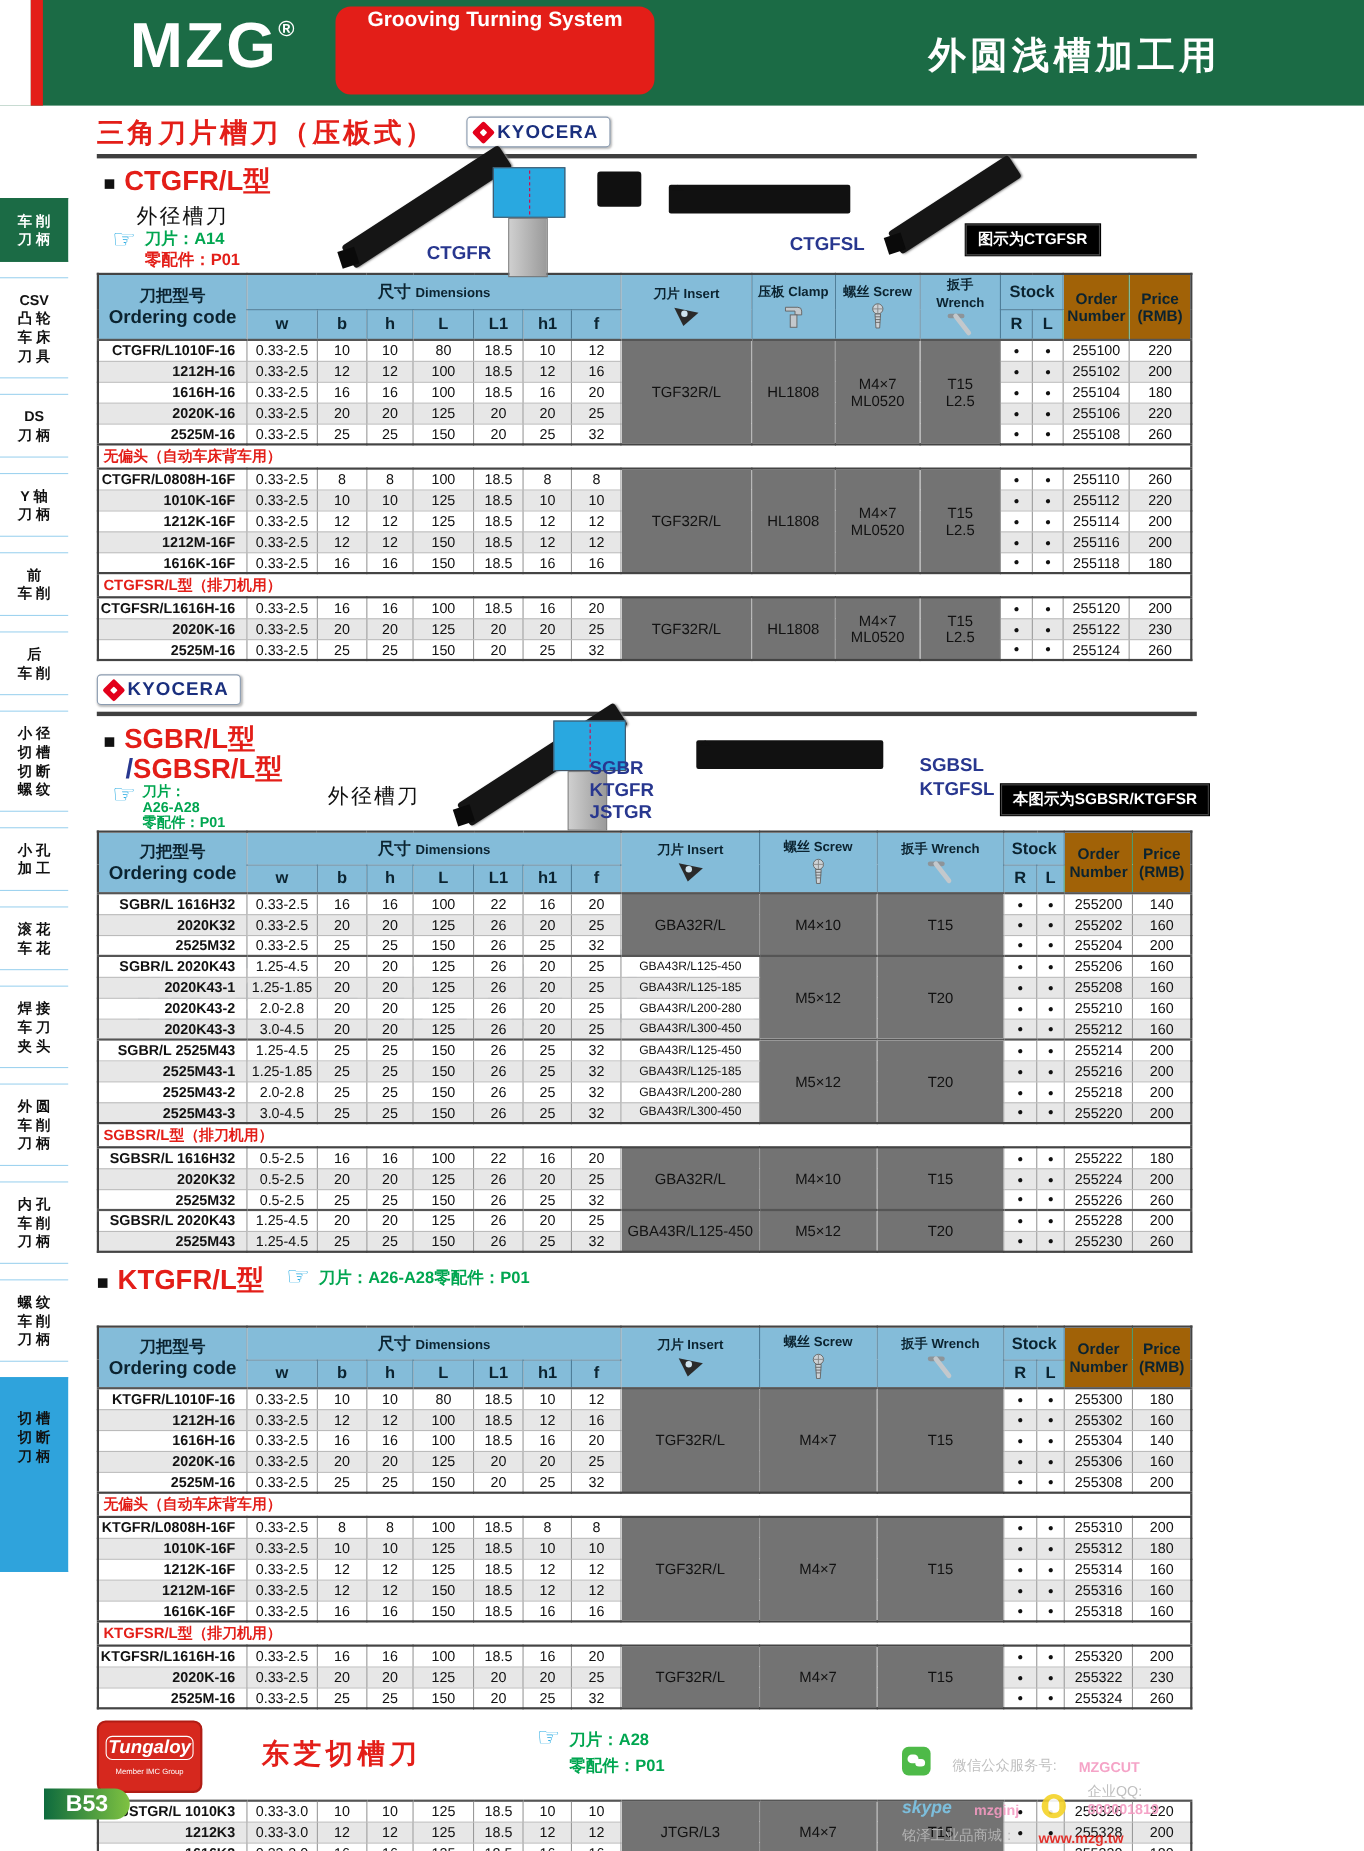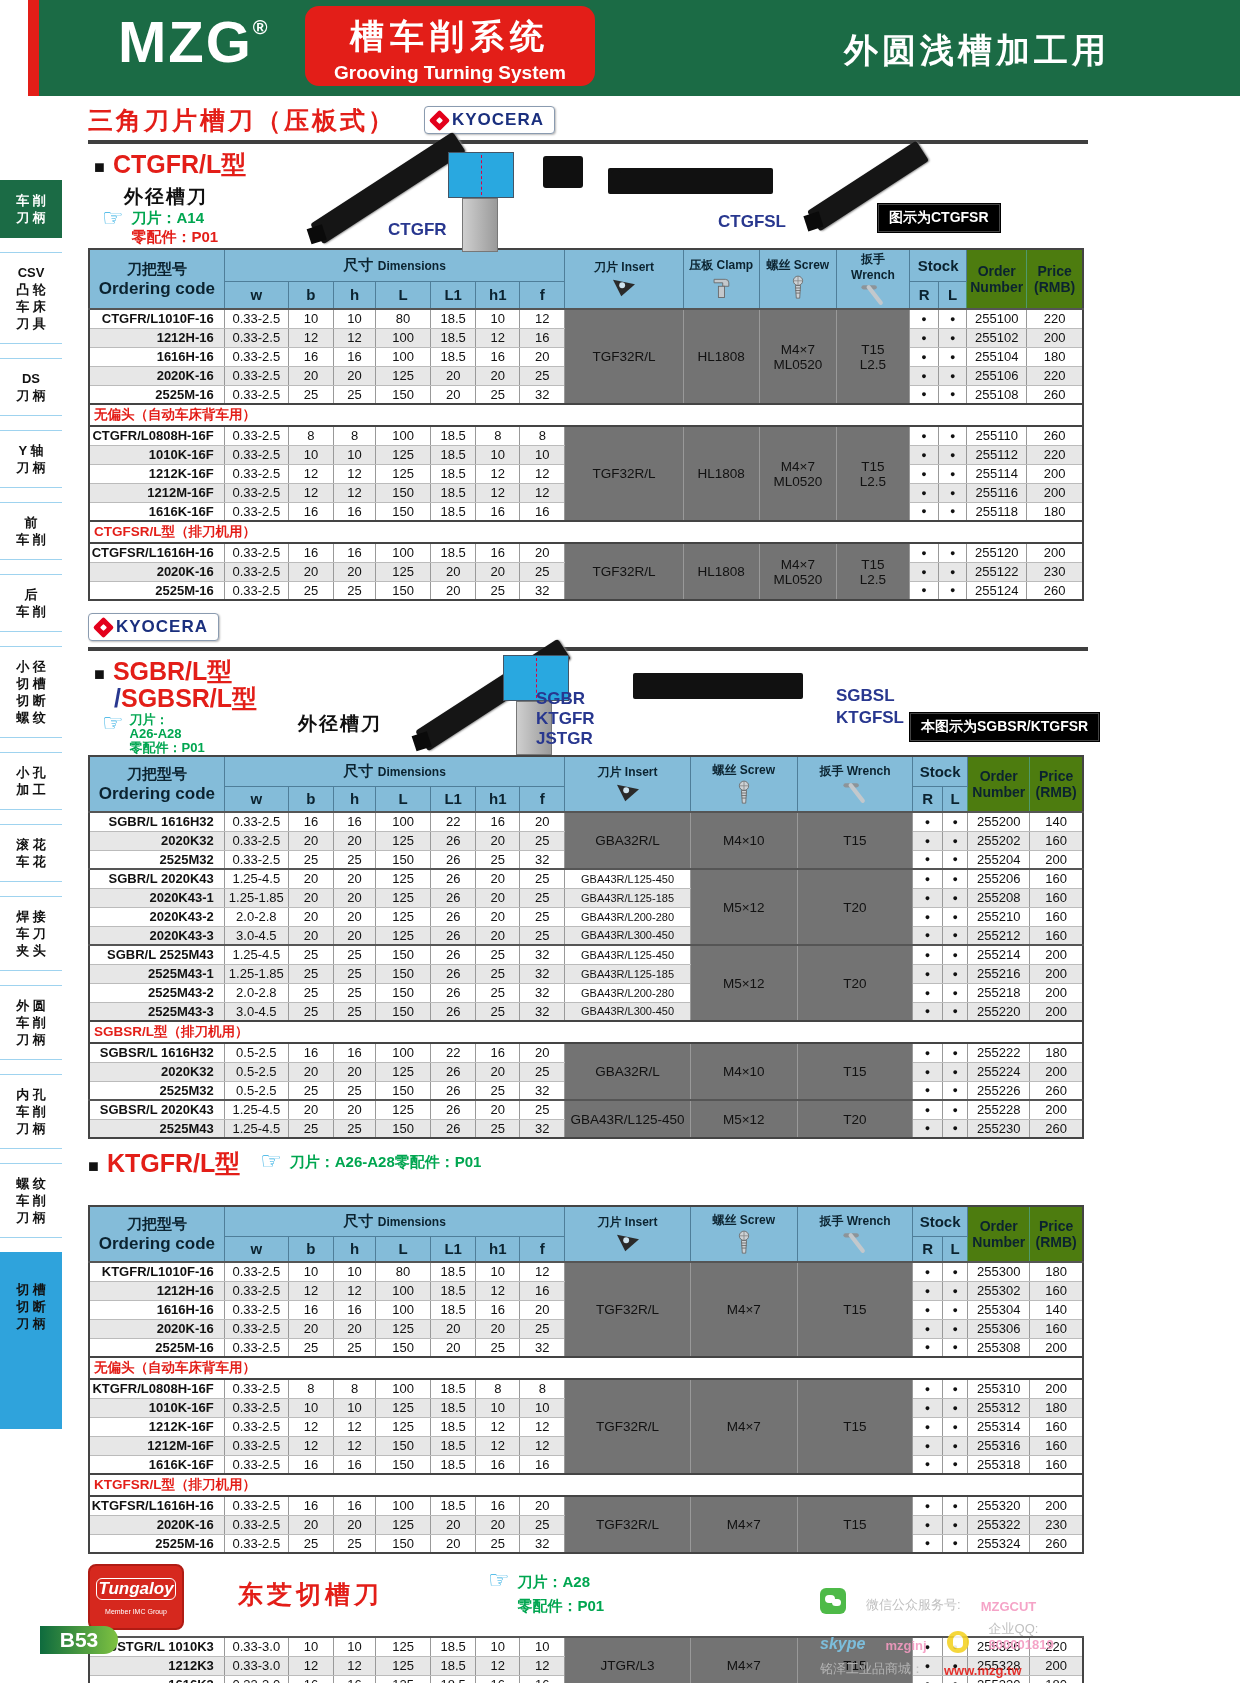--- a/index.html
+++ b/index.html
@@ -31,42 +31,42 @@
   .kyo-box{display:inline-flex;align-items:center;gap:5px;border:1px solid #8a9bb0;border-radius:4px;background:#fff;box-shadow:1px 1px 2px #bbb;padding:3px 10px 3px 7px;}
   .kyo-diamond{width:15px;height:15px;background:#e3001b;transform:rotate(45deg);display:inline-block;border-radius:2px;position:relative;}
   .kyo-diamond:after{content:"";position:absolute;left:5px;top:5px;width:5px;height:5px;background:#fff;border-radius:1px;}
   .kyo-text{color:#1a2f7e;font-size:17px;font-weight:bold;letter-spacing:1px;}
   .rule{height:4px;background:#3f3f3f;margin:2px 0 4px;}
 
   
   .strip{position:relative;height:98px;}
   .model-title{color:#e31e18;font-size:25px;font-weight:bold;}
   .model-title .sq{color:#111;font-size:18px;margin-right:8px;}
-  .subword{font-size:19px;font-weight:bold;color:#111;letter-spacing:2px;}
+  .subword{font-size:19px;font-weight:normal;color:#111;letter-spacing:2px;}
   .hand{color:#29abe2;font-size:24px;line-height:20px;}
   .ref-green{color:#00a650;font-size:15px;font-weight:bold;}
   .ref-red{color:#e31e18;font-size:15px;font-weight:bold;}
   .ref-small{font-size:13px;}
   .blue-label{color:#28378f;font-size:17px;font-weight:bold;}
   .black-box{background:#000;color:#fff;font-size:14px;font-weight:bold;padding:4px 10px;border:1px solid #444;outline:1px solid #000;white-space:nowrap;}
   .tool-diag{position:absolute;width:170px;height:24px;background:#151515;border-radius:3px;transform:rotate(-33deg);box-shadow:1px 1px 2px #888;}
   .tool-diag:after{content:"";position:absolute;left:-8px;top:4px;width:16px;height:16px;background:#0a0a0a;transform:rotate(15deg);}
   .tool-long{position:absolute;height:26px;background:#111;border-radius:2px;}
   .tool-long:before{content:"";position:absolute;left:3px;top:-5px;border:5px solid transparent;border-bottom-color:#111;}
   .workpiece{position:absolute;width:64px;height:44px;background:#29a8e0;border:1px solid #456;}
   .workpiece:after{content:"";position:absolute;left:50%;top:2px;bottom:2px;border-left:1px dashed #d04;}
   .shank{position:absolute;width:34px;height:52px;background:linear-gradient(90deg,#cfcfcf,#9a9a9a);border:1px solid #777;}
   .insert-chip{position:absolute;width:40px;height:32px;background:#101010;border-radius:3px;}
 
   
   .tblwrap{margin:2px 0 8px;}
   table.ctab{border-collapse:collapse;table-layout:fixed;width:996px;border:2px solid #444;}
   .ctab th,.ctab td{box-sizing:border-box;overflow:hidden;}
   .ctab thead th{background:#84bcd9;border:1px solid #4f7e99;color:#0b2330;font-weight:bold;}
-  .ctab thead .gr{background:#4d7c0f;border-color:#4f996d;}
+  .ctab thead .gr{background:#a16207;border-color:#4f996d;}
   .ctab thead .cn{font-size:15px;}
   .ctab thead .en{font-size:17px;font-weight:bold;}
   .ctab thead tr.r1 th{height:30px;}
   .ctab thead tr.r2 th{height:26px;font-size:15px;}
   .ctab td{border:1px solid #999;border-top:1px solid #bbb;border-bottom:1px solid #bbb;height:19px;font-size:13px;text-align:center;color:#111;background:#fff;}
   .ctab tr.stripe td{background:#e7e7e7;}
   .ctab td.code{text-align:right;padding-right:10px;font-weight:bold;font-size:13px;white-space:nowrap;}
   .ctab td.merged{background:#737373;font-size:13.5px;}
   .ctab td.rowins{font-size:11px;}
   .ctab td.dot{font-size:9px;}
@@ -106,21 +106,20 @@
 </head>
 <body>
 
 <div class="page">
 
   <header class="topbar">
     <div class="white-edge"></div>
     <div class="red-stripe"></div>
     <div class="brand"><span>MZG</span><span class="reg">®</span></div>
     <div class="sys-badge">
-      <div class="cn">槽车削系统</div>
       <div class="en">Grooving Turning System</div>
     </div>
     <div class="usage">外圆浅槽加工用</div>
   </header>
 
   <nav class="sidebar" id="sidebar">
       <div class="side-item active">
         <span>车 削</span>
         <span>刀 柄</span>
       </div>

